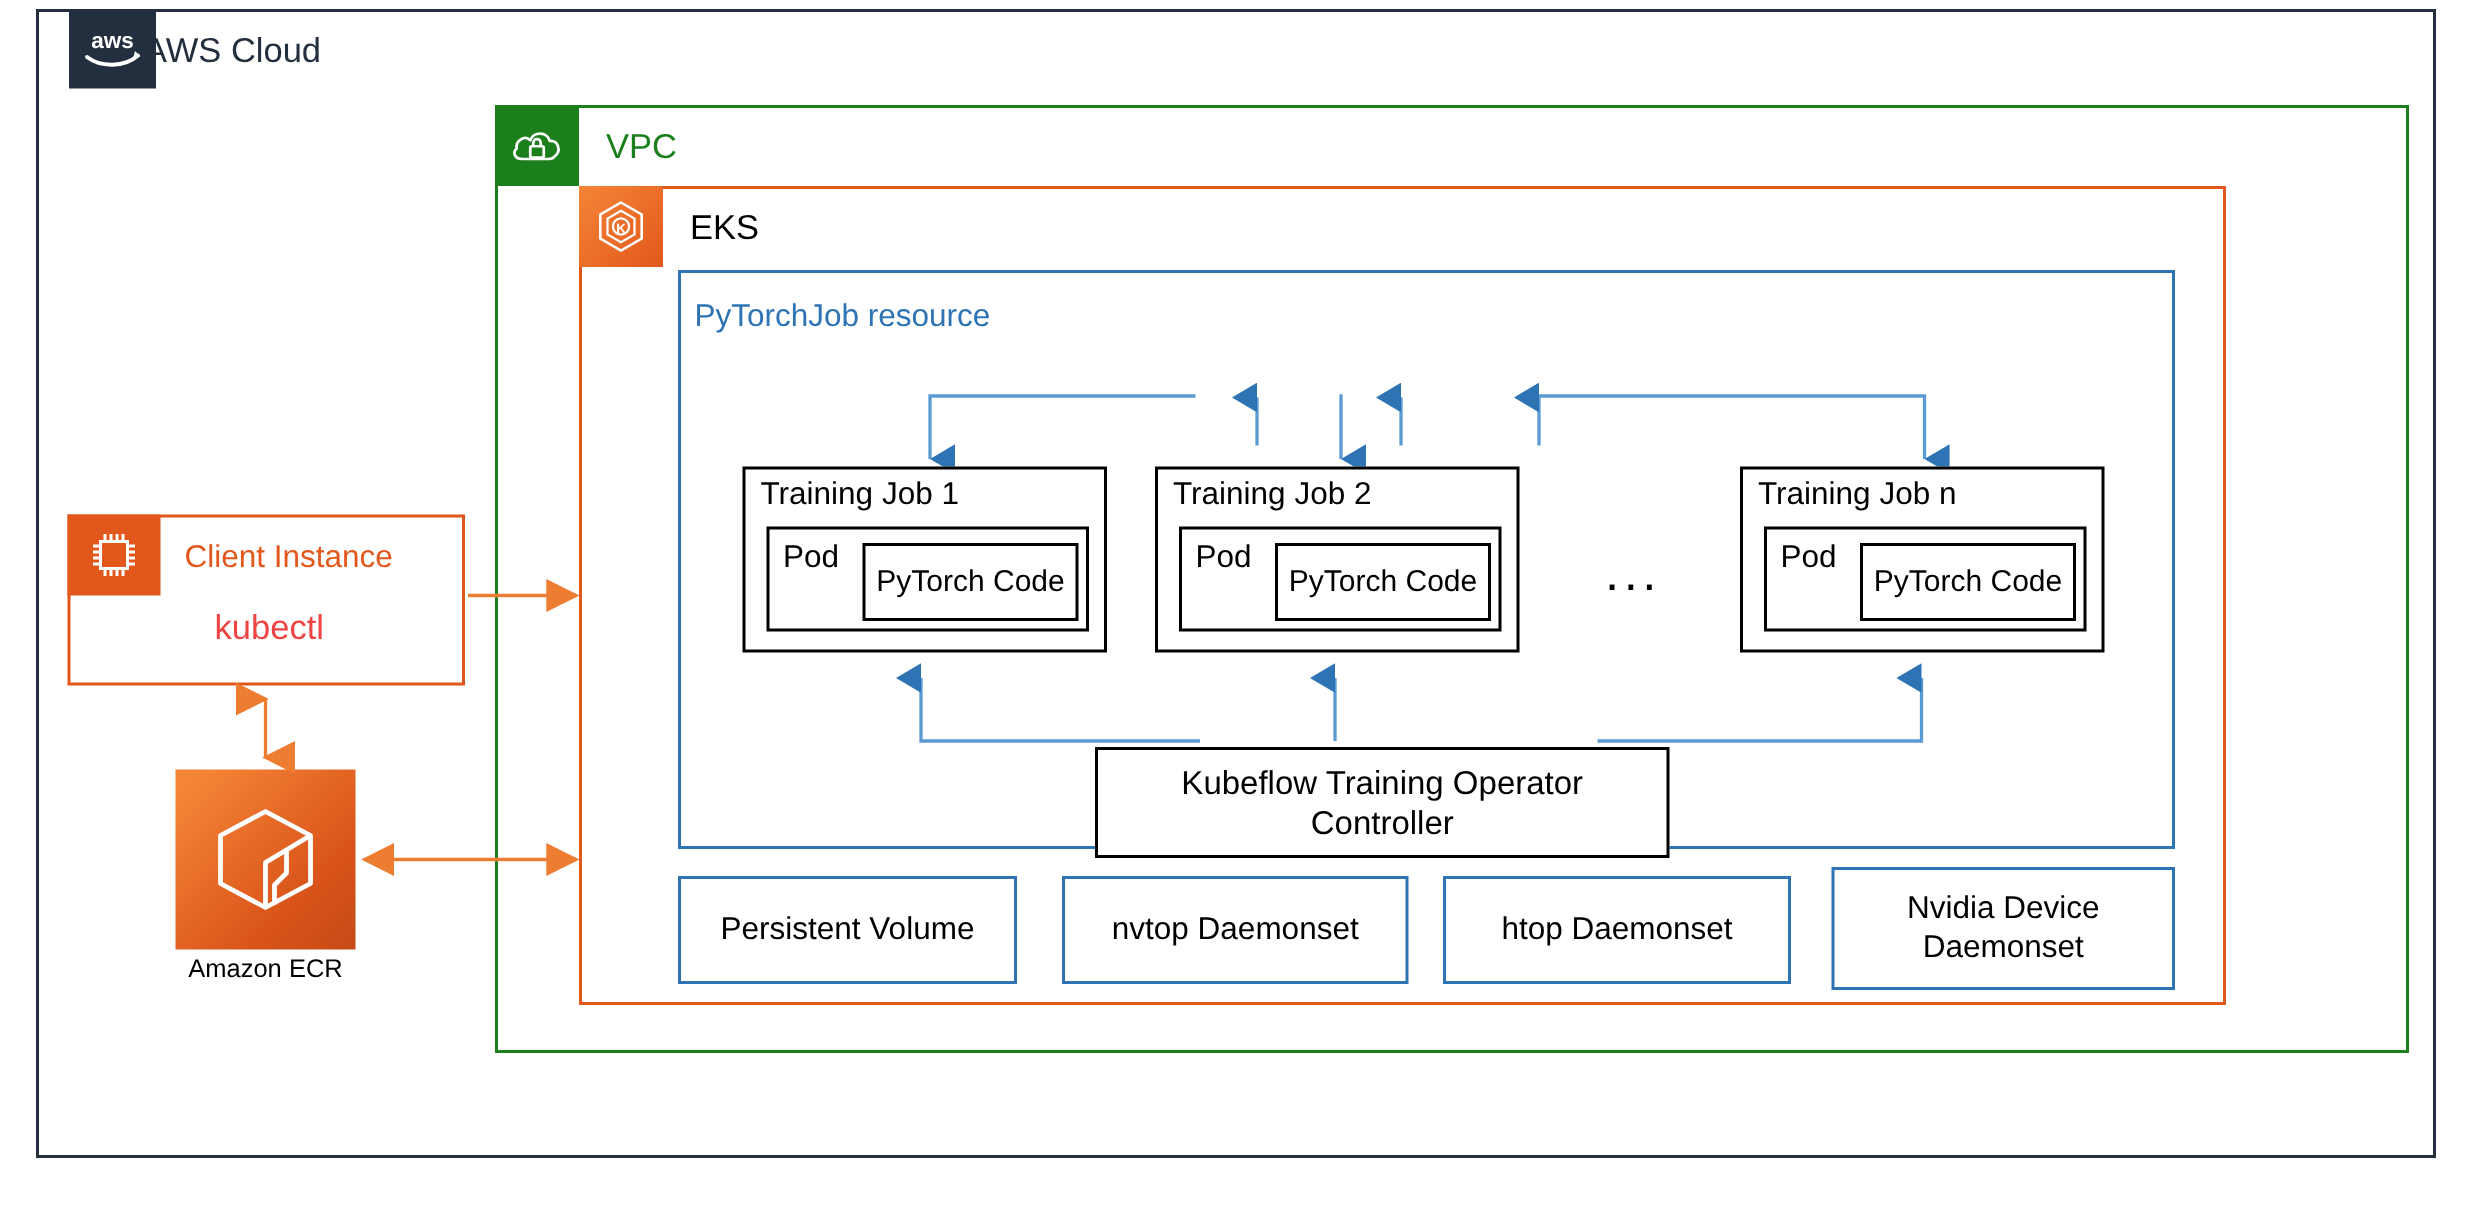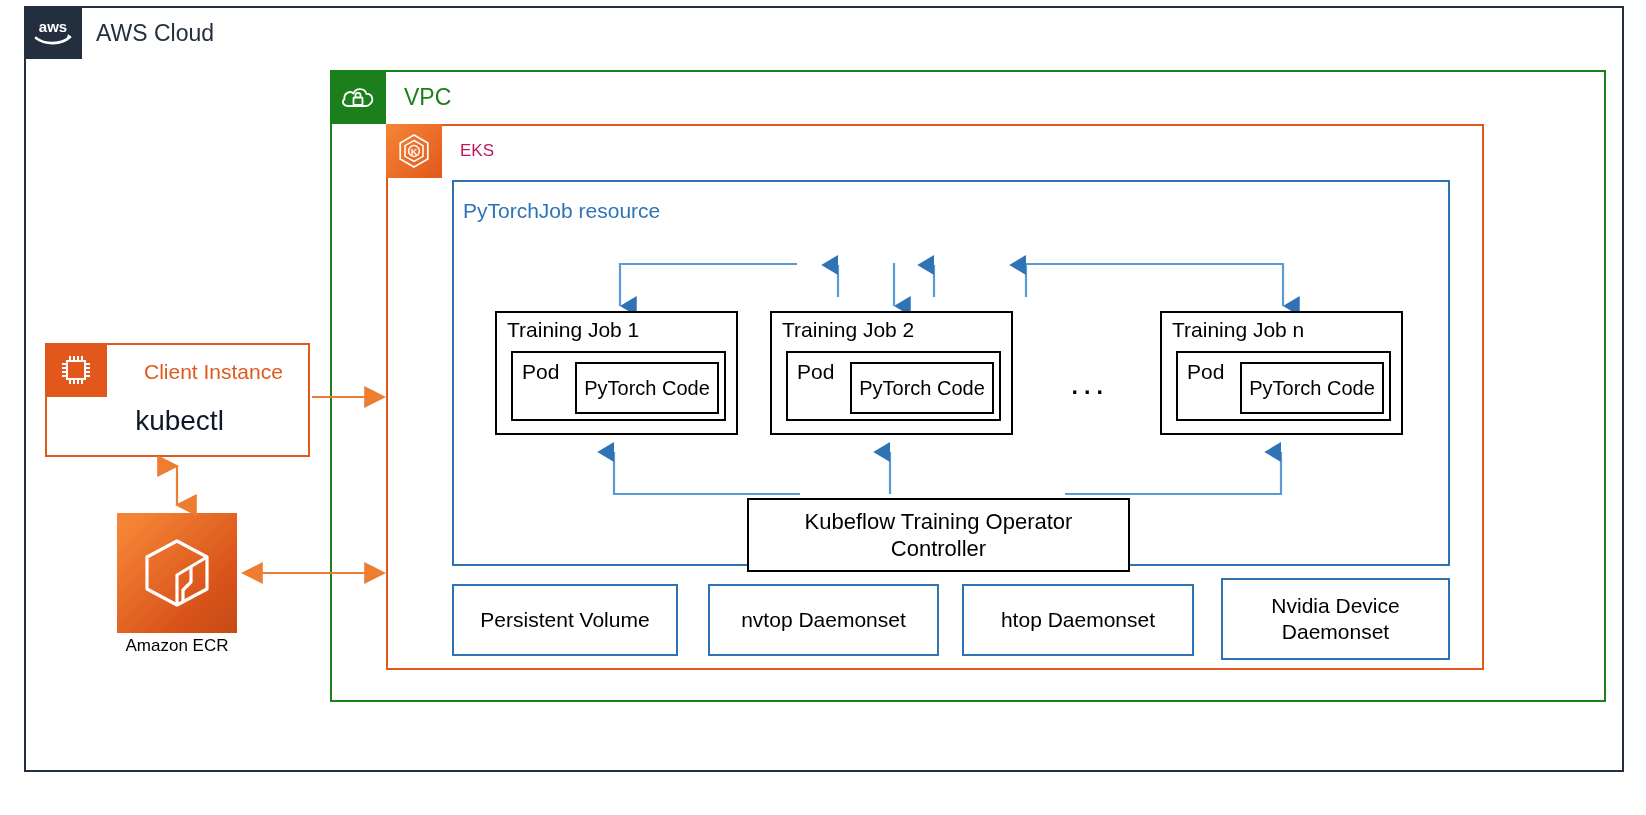--- a/index.html
+++ b/index.html
@@ -9,32 +9,32 @@
   .abs{position:absolute;box-sizing:border-box;}
 
   
   .frame-aws{border:2px solid #232F3E;}
   .frame-vpc{border:2px solid #1B7F1B;}
   .frame-eks{border:2px solid #E2581C;}
   .frame-ptj{border:2px solid #2E74B5;}
 
   
   .tile{display:flex;align-items:center;justify-content:center;}
-  .tile-aws{background:#232F3E;}
+  .tile-aws{background:#232F3E;margin-left:22px;}
   .tile-vpc{background:#1B7F1B;}
   .tile-eks{background:linear-gradient(135deg,#F58536 0%,#E2581C 100%);}
   .tile-client{background:#E2581C;}
   .tile-ecr{background:linear-gradient(135deg,#F58536 8%,#D9541A 70%,#C64A16 100%);}
 
   .grp-label{display:flex;align-items:center;font-weight:400;white-space:nowrap;}
   .lbl-aws{color:#232F3E;font-size:23px;}
   .lbl-vpc{color:#1B7F1B;font-size:23px;}
-  .lbl-eks{color:#be185d;font-size:17px;}
+  .lbl-eks{color:#000000;font-size:23px;}
   .lbl-ptj{color:#2E74B5;font-size:21px;}
-  .lbl-client{color:#E2581C;font-size:21px;margin-left:21px;}
+  .lbl-client{color:#E2581C;font-size:21px;}
 
   
   .box{border:2.5px solid #000000;background:#ffffff;display:flex;align-items:center;justify-content:center;text-align:center;color:#000;}
   .box-blue{border:2px solid #2E74B5;background:#ffffff;display:flex;align-items:center;justify-content:center;text-align:center;color:#000;}
   .box-plain{border:2px solid #000;background:#ffffff;}
 
   .t-title{position:absolute;left:10px;top:5px;font-size:21px;color:#000;}
   .t-pod{position:absolute;left:9px;top:7px;font-size:21px;color:#000;}
 
   .ctr{display:flex;align-items:center;justify-content:center;text-align:center;width:100%;height:100%;}
@@ -145,21 +145,21 @@
     <div class="abs box-plain" style="left:14px;top:38px;width:215px;height:70px;">
       <div class="t-pod">Pod</div>
       <div class="abs box-plain" style="left:62px;top:9px;width:144px;height:52px;">
         <div class="ctr" style="font-size:20px;line-height:1.15;">
           <span>PyTorch Code</span>
         </div>
       </div>
     </div>
   </div>
 
-  <div class="abs box" style="left:747px;top:498px;width:383px;height:74px;font-size:22px;line-height:1.25;padding:0 18px;">
+  <div class="abs box" style="left:730px;top:498px;width:383px;height:74px;font-size:22px;line-height:1.25;padding:0 18px;">
     <span>Kubeflow Training Operator Controller</span>
   </div>
 
   <div class="abs box-blue" style="left:452px;top:584px;width:226px;height:72px;font-size:21px;">
     <span>Persistent Volume</span>
   </div>
 
   <div class="abs box-blue" style="left:708px;top:584px;width:231px;height:72px;font-size:21px;">
     <span>nvtop Daemonset</span>
   </div>
@@ -178,21 +178,21 @@
         <rect x="8" y="8" width="18" height="18" fill="none" stroke="#ffffff" stroke-width="2"></rect>
         <g stroke="#ffffff" stroke-width="2" stroke-linecap="butt">
           <path d="M11 8 V3 M15 8 V3 M19 8 V3 M23 8 V3"></path>
           <path d="M11 26 V31 M15 26 V31 M19 26 V31 M23 26 V31"></path>
           <path d="M8 11 H3 M8 15 H3 M8 19 H3 M8 23 H3"></path>
           <path d="M26 11 H31 M26 15 H31 M26 19 H31 M26 23 H31"></path>
         </g>
       </svg>
     </div>
     <div class="abs grp-label lbl-client" style="left:76px;top:14px;height:26px;">Client Instance</div>
-    <div class="abs" style="left:0;top:60px;width:265px;text-align:center;font-size:28px;color:#0f172a;">kubectl</div>
+    <div class="abs" style="left:0;top:60px;width:265px;text-align:center;font-size:23px;color:#ef4444;">kubectl</div>
   </div>
 
   <div class="abs tile tile-ecr" style="left:117px;top:513px;width:120px;height:120px;">
     <svg width="88" height="88" viewBox="0 0 88 88" aria-hidden="true">
       <path d="M44 12 L74 28 L74 60 L44 76 L14 60 L14 28 Z" fill="none" stroke="#ffffff" stroke-width="3.2" stroke-linejoin="round"></path>
       <path d="M44 76 L44 46 L74 28" fill="none" stroke="#ffffff" stroke-width="3.2" stroke-linejoin="round"></path>
       <path d="M58 37 L58 53 L50 61 L50 74" fill="none" stroke="#ffffff" stroke-width="3.2" stroke-linejoin="round"></path>
     </svg>
   </div>
   <div class="abs cap" style="left:97px;top:636px;width:160px;">Amazon ECR</div>

